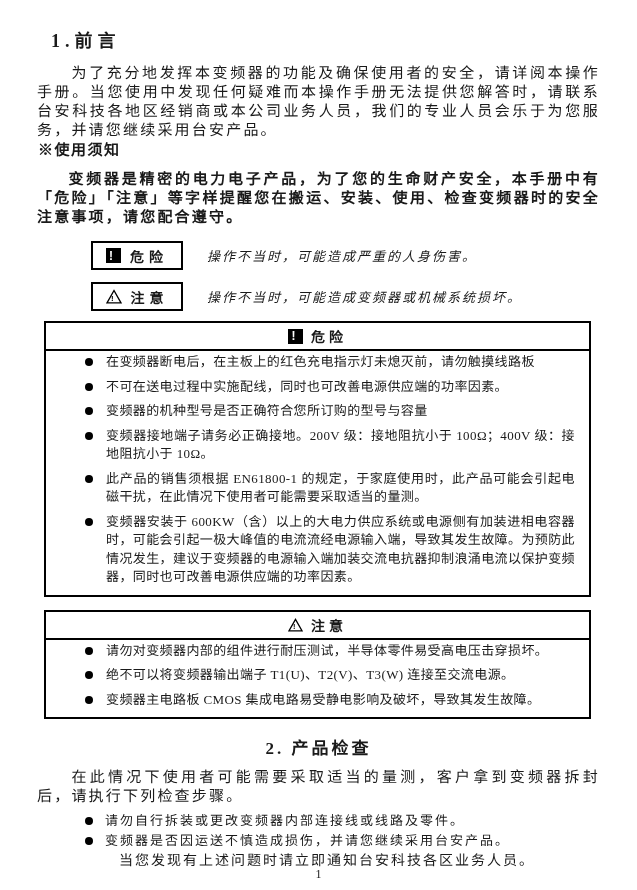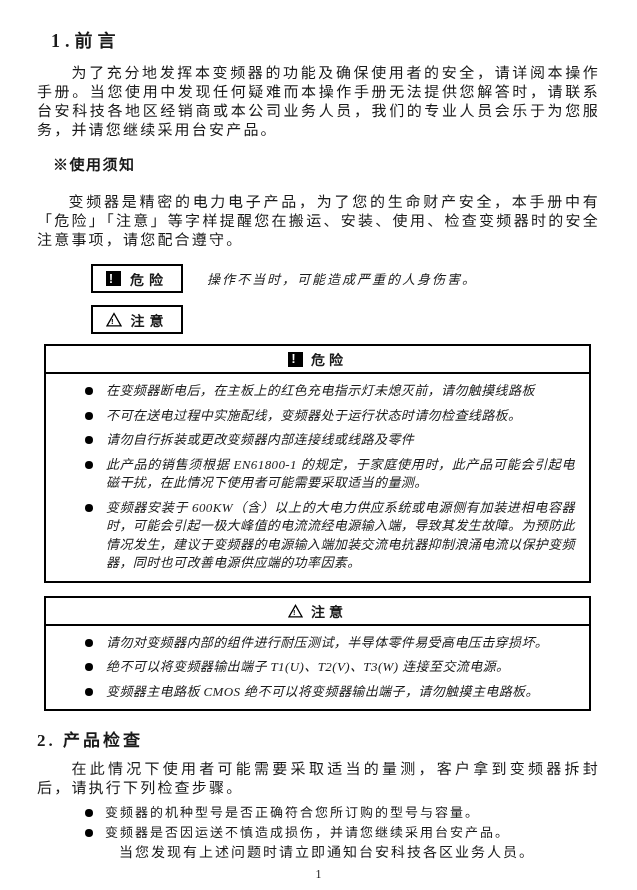--- a/index.html
+++ b/index.html
@@ -18,22 +18,22 @@
     margin:0 0 12px 14px;
     letter-spacing:5px;
   }
   .body-p{
     font-size:15px;line-height:19px;
     letter-spacing:2.2px;
     text-align:justify;
     margin:0;
   }
   .intro{text-indent:2.3em;}
-  .usage-note{font-weight:bold;letter-spacing:1.5px;margin:16px;}
-  .safety{text-indent:2.1em;margin-top:18px;}
+  .usage-note{font-weight:bold;letter-spacing:1.5px;margin:1px;}
+  .safety{text-indent:2.1em;margin-top:10px;font-weight:bold;}
 
   .warn-row{display:flex;align-items:center;margin:12px 0 0 54px;}
   .warn-row.first{margin-top:14px;}
   .warn-badge{
     width:92px;height:29px;
     border:2px solid #000;
     display:flex;align-items:center;justify-content:center;
     gap:9px;flex:0 0 auto;
     font-weight:bold;font-size:14px;letter-spacing:5px;
     box-sizing:border-box;
@@ -56,41 +56,41 @@
     width:547px;
     box-sizing:border-box;
   }
   .big-box-header{
     border-bottom:2px solid #000;
     display:flex;align-items:center;justify-content:center;gap:8px;
     font-weight:bold;font-size:14px;letter-spacing:4px;
     padding:3px 0;
   }
   .big-box ul{
-    margin:0;padding:8px 14px 6px 60px;
+    margin:0;padding:2px 14px 6px 60px;
     list-style:none;
-    font-style:italic;
   }
   .big-box li{
     position:relative;
     font-size:13px;line-height:18.5px;
     letter-spacing:0.4px;
     margin-bottom:6px;
     text-align:justify;
   }
   .big-box li:last-child{margin-bottom:2px;}
   .big-box li::before{
     content:"";position:absolute;left:-21px;top:5px;
     width:8px;height:8px;background:#000;border-radius:50%;
   }
 
   .h2{
     font-size:17px;font-weight:bold;
     margin:15px 0 9px 0;
     letter-spacing:3px;
+    text-align:center;
   }
   .sec2-intro{text-indent:2.3em;}
   .checklist{
     margin:5px 0 0 0;padding:0 0 0 68px;
     list-style:none;
   }
   .checklist li{
     position:relative;
     font-size:13px;line-height:20px;
     letter-spacing:2px;text-align:justify;
@@ -132,58 +132,60 @@
   <div class="warn-row">
     <div class="warn-badge">
       <span class="icon-caution">
         <svg width="16" height="15" viewBox="0 0 24 22">
           <path d="M12 2 L22.5 20.5 H1.5 Z" fill="none" stroke="#000" stroke-width="2"></path>
           <text x="12" y="18" font-size="12" text-anchor="middle" font-family="Liberation Sans, DejaVu Sans, sans-serif" font-weight="bold">!</text>
         </svg>
       </span>
       <span>注意</span>
     </div>
+    <span class="warn-desc">操作不当时，可能造成变频器或机械系统损坏。</span>
   </div>
 
   <div class="big-box">
     <div class="big-box-header">
       <span class="icon-danger">!</span>
       <span>危险</span>
     </div>
     <ul>
       <li>在变频器断电后，在主板上的红色充电指示灯未熄灭前，请勿触摸线路板</li>
-      <li>不可在送电过程中实施配线，变频器处于运行状态时请勿检查线路板。</li>
-      <li>请勿自行拆装或更改变频器内部连接线或线路及零件</li>
+      <li>不可在送电过程中实施配线，同时也可改善电源供应端的功率因素。</li>
+      <li>变频器的机种型号是否正确符合您所订购的型号与容量</li>
+      <li>变频器接地端子请务必正确接地。200V 级：接地阻抗小于 100Ω；400V 级：接地阻抗小于 10Ω。</li>
       <li>此产品的销售须根据 EN61800-1 的规定，于家庭使用时，此产品可能会引起电磁干扰，在此情况下使用者可能需要采取适当的量测。</li>
       <li>变频器安装于 600KW（含）以上的大电力供应系统或电源侧有加装进相电容器时，可能会引起一极大峰值的电流流经电源输入端，导致其发生故障。为预防此情况发生，建议于变频器的电源输入端加装交流电抗器抑制浪涌电流以保护变频器，同时也可改善电源供应端的功率因素。</li>
     </ul>
   </div>
 
   <div class="big-box" style="margin-top:13px;">
     <div class="big-box-header">
       <span class="icon-caution">
         <svg width="15" height="14" viewBox="0 0 24 22">
           <path d="M12 2 L22.5 20.5 H1.5 Z" fill="none" stroke="#000" stroke-width="2"></path>
           <text x="12" y="18" font-size="12" text-anchor="middle" font-family="Liberation Sans, DejaVu Sans, sans-serif" font-weight="bold">!</text>
         </svg>
       </span>
       <span>注意</span>
     </div>
     <ul>
       <li>请勿对变频器内部的组件进行耐压测试，半导体零件易受高电压击穿损坏。</li>
       <li>绝不可以将变频器输出端子 T1(U)、T2(V)、T3(W) 连接至交流电源。</li>
-      <li>变频器主电路板 CMOS 绝不可以将变频器输出端子，请勿触摸主电路板。</li>
+      <li>变频器主电路板 CMOS 集成电路易受静电影响及破坏，导致其发生故障。</li>
     </ul>
   </div>
 
   <div class="h2">2. 产品检查</div>
 
   <p class="body-p sec2-intro">在此情况下使用者可能需要采取适当的量测，客户拿到变频器拆封后，请执行下列检查步骤。</p>
 
   <ul class="checklist">
-    <li>变频器的机种型号是否正确符合您所订购的型号与容量。</li>
+    <li>请勿自行拆装或更改变频器内部连接线或线路及零件。</li>
     <li>变频器是否因运送不慎造成损伤，并请您继续采用台安产品。</li>
   </ul>
   <p class="checklist-note">当您发现有上述问题时请立即通知台安科技各区业务人员。</p>
 
   <div class="page-number">1</div>
 
 </div>
 
 </body></html>

